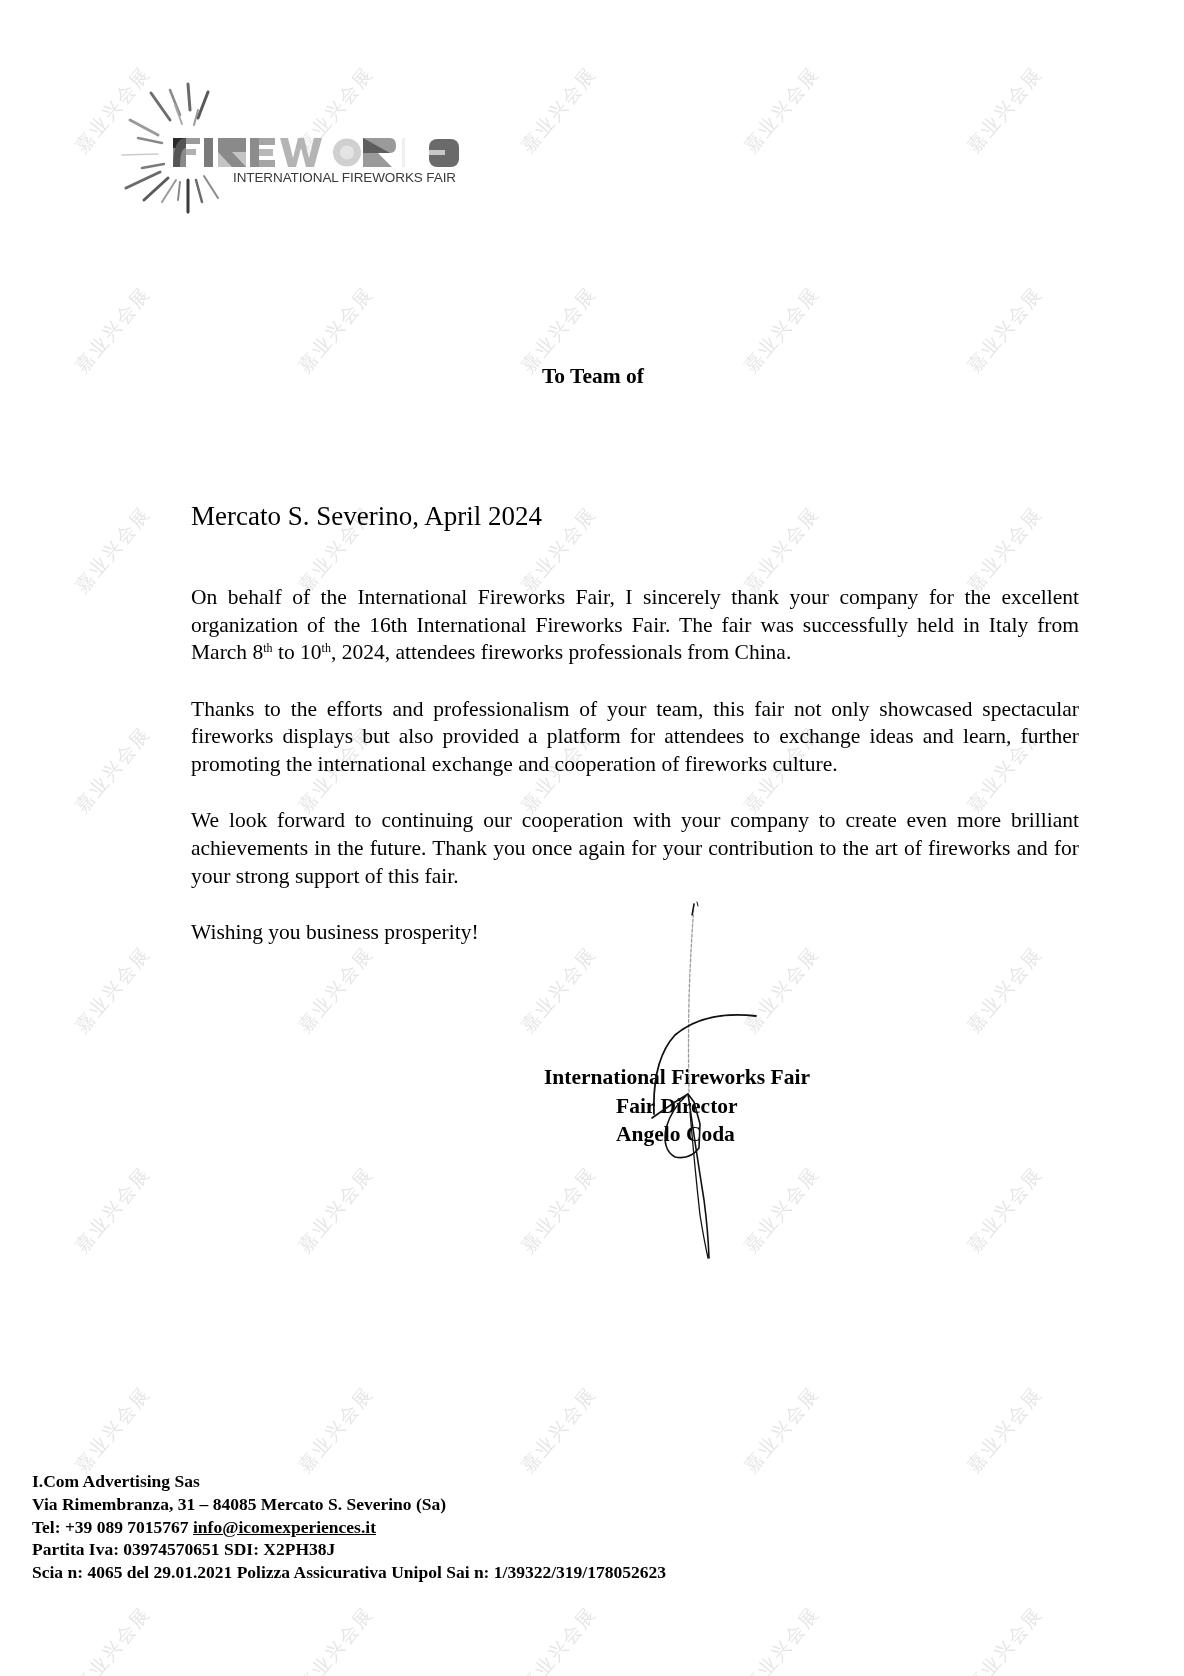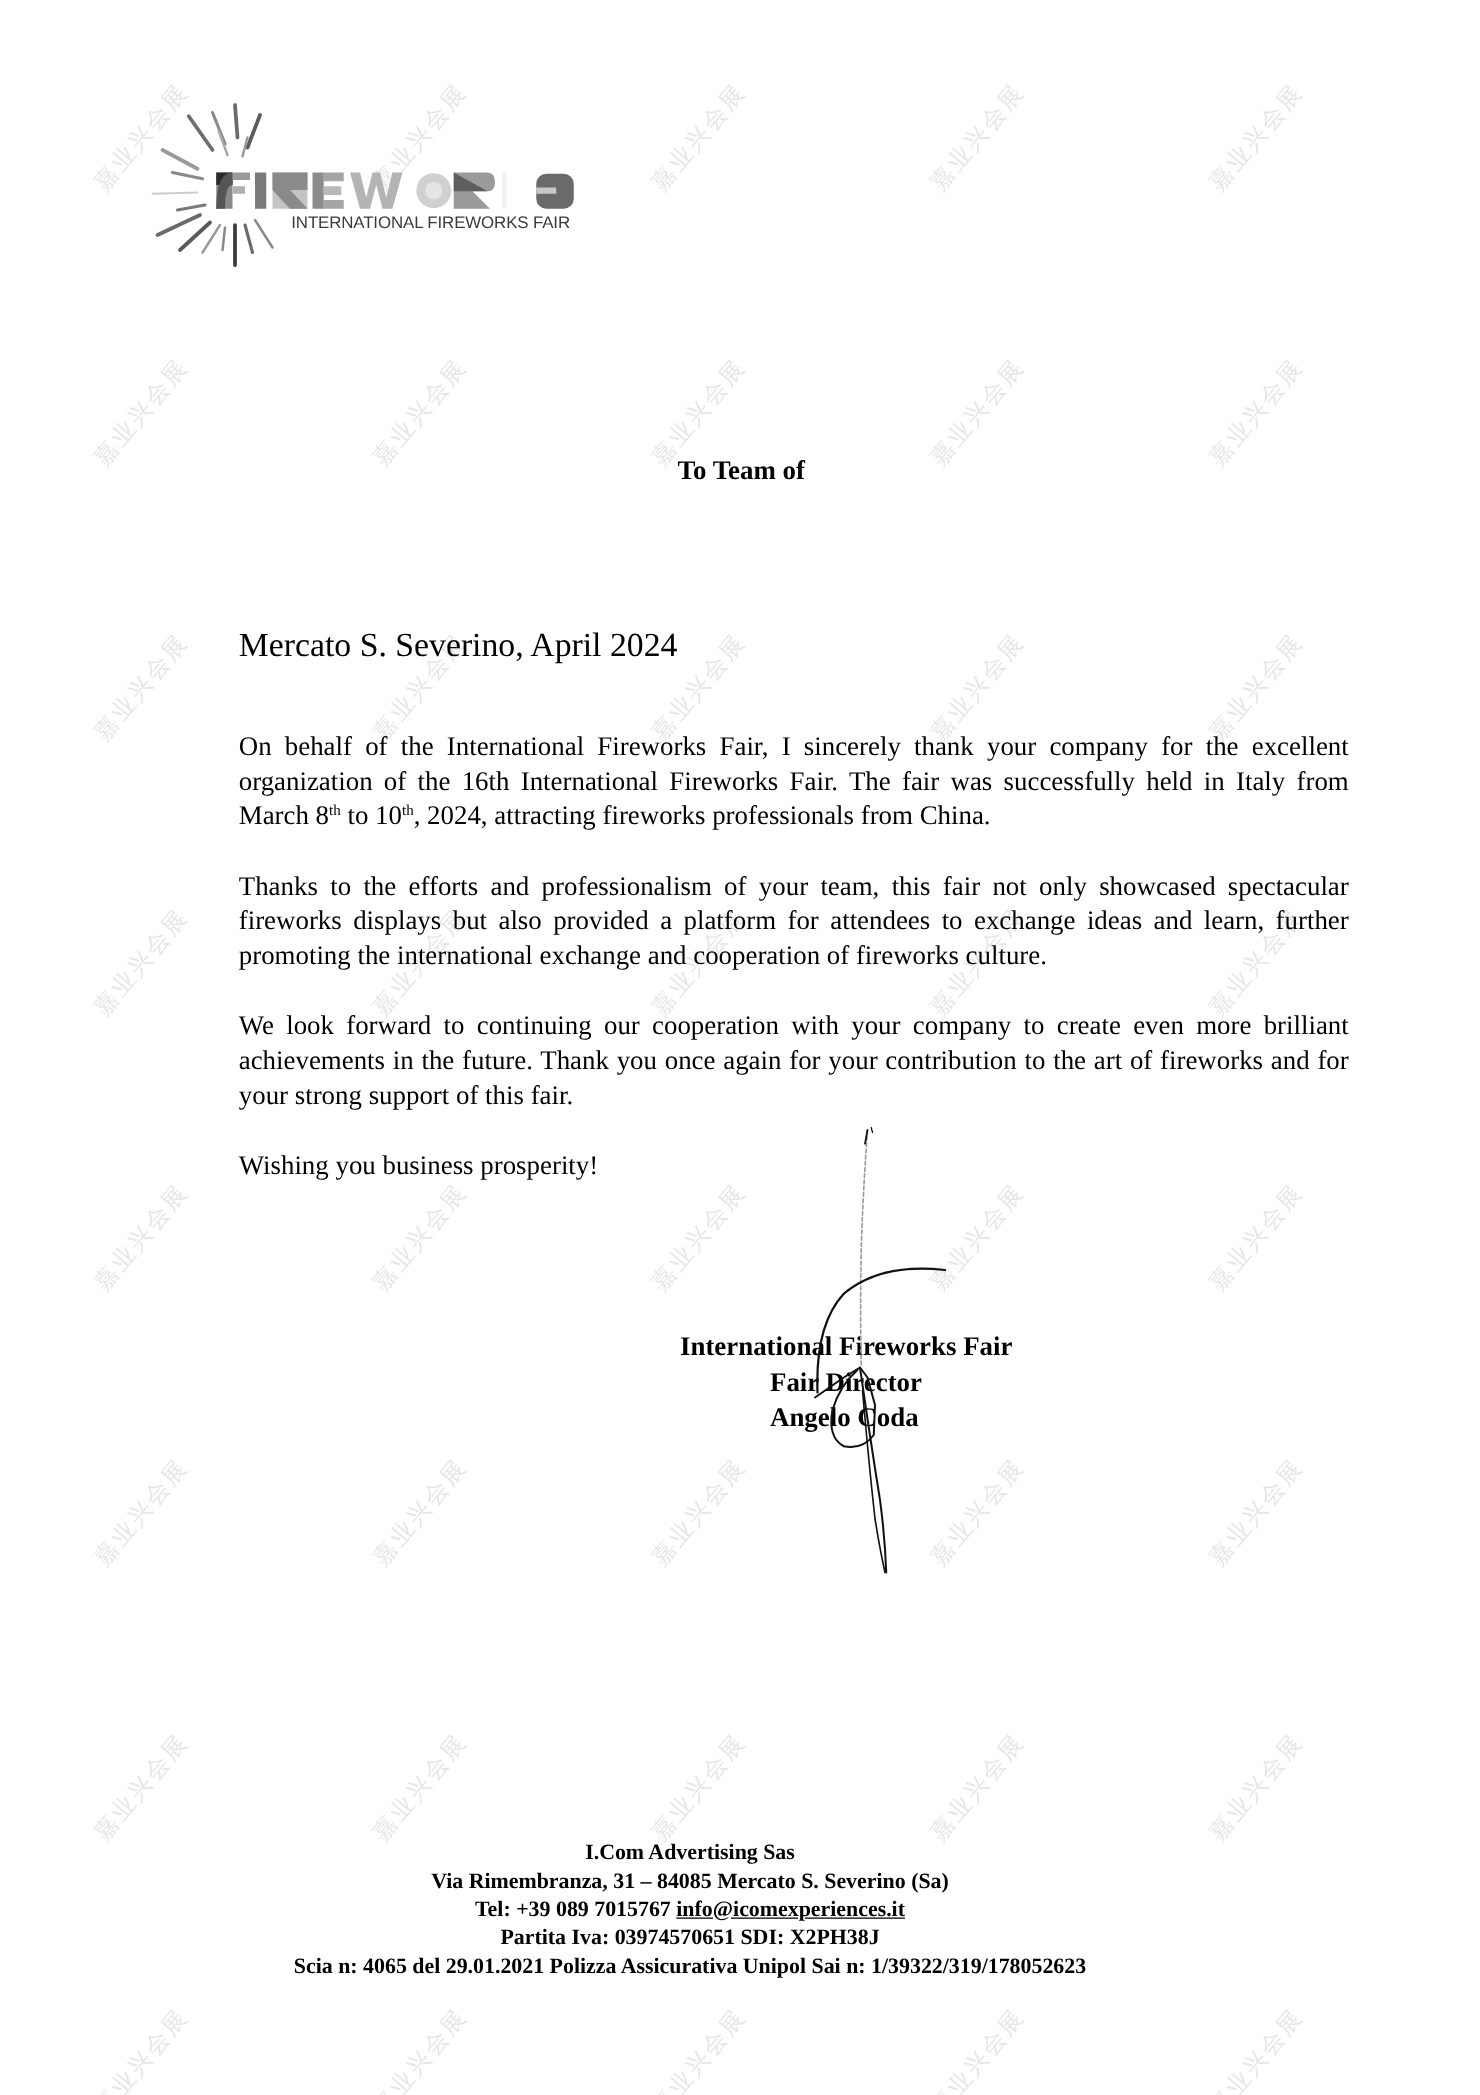--- a/index.html
+++ b/index.html
@@ -25,21 +25,21 @@
   .body { left:191px; top:584px; width:888px; font-size:21.5px; line-height:27.7px; }
   .body p { margin:0 0 28.5px 0; text-align:justify; }
   .body p.last { text-align:left; }
   sup { font-size:12px; line-height:0; vertical-align:super; position:relative; top:1px;margin-top:41px; }
 
   .sig-text { left:544px; top:1063px; font-weight:bold; font-size:21.5px; line-height:28.5px; white-space:nowrap; }
   .sig-text .l2, .sig-text .l3 { padding-left:72px; }
 
   .signature { left:0; top:0; z-index:3; pointer-events:none; }
 
-  .footer { left:1px; top:1470px; width:1086px; text-align:center; font-weight:bold;
+  .footer { left:16px; top:1470px; width:1086px; font-weight:bold;
             font-size:17.5px; line-height:22.8px; }
   .footer .row { white-space:nowrap; padding-left:16px; }
   .footer a { color:#000; text-decoration:underline; }
 </style>
 </head>
 <body>
 
 <div class="wm-layer" id="wm-layer">
     <div class="wm" style="left: 113px; top: 110px;">嘉业兴会展</div>
     <div class="wm" style="left: 336px; top: 110px;">嘉业兴会展</div>
@@ -147,21 +147,21 @@
   <div class="logo-sub">INTERNATIONAL FIREWORKS FAIR</div>
 </div>
 
 <div class="abs recipient">
   <div>To Team of</div>
 </div>
 
 <div class="abs dateline">Mercato S. Severino, April 2024</div>
 
 <div class="abs body">
-  <p><span>On behalf of the International Fireworks Fair, I sincerely thank your company for the excellent organization of the 16th International Fireworks Fair. The fair was successfully held in Italy from March 8</span><sup>th</sup><span> to 10</span><sup>th</sup><span>, 2024, attracting fireworks professionals from China.</span></p>
+  <p><span>On behalf of the International Fireworks Fair, I sincerely thank your company for the excellent organization of the 16th International Fireworks Fair. The fair was successfully held in Italy from March 8</span><sup>th</sup><span> to 10</span><sup>th</sup><span>, 2024, attendees fireworks professionals from China.</span></p>
   <p>Thanks to the efforts and professionalism of your team, this fair not only showcased spectacular fireworks displays but also provided a platform for attendees to exchange ideas and learn, further promoting the international exchange and cooperation of fireworks culture.</p>
   <p>We look forward to continuing our cooperation with your company to create even more brilliant achievements in the future. Thank you once again for your contribution to the art of fireworks and for your strong support of this fair.</p>
   <p class="last">Wishing you business prosperity!</p>
 </div>
 
 <div class="abs sig-text">
   <div class="l1">International Fireworks Fair</div>
   <div class="l2">Fair Director</div>
   <div class="l3">Angelo Coda</div>
 </div>

